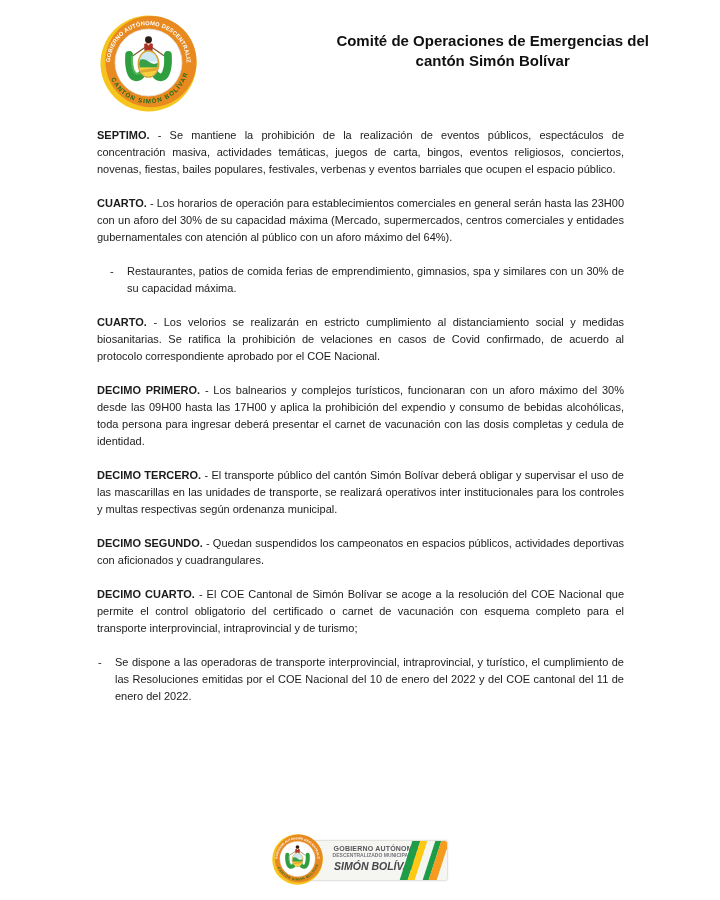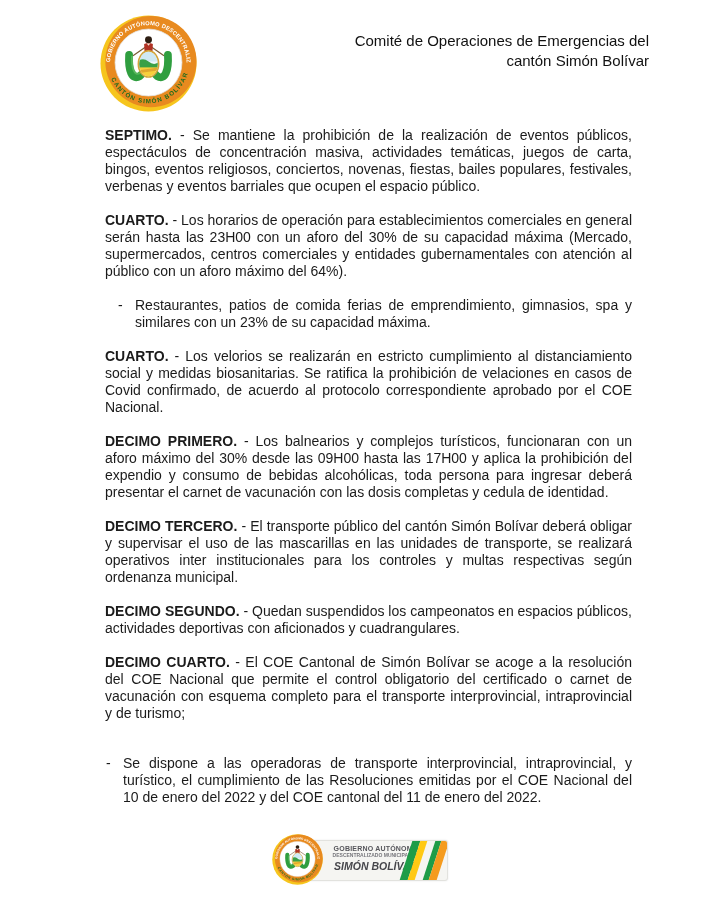--- a/index.html
+++ b/index.html
@@ -6,33 +6,33 @@
   .page {
     position:relative; width:720px; height:900px; background:#ffffff;
     font-family:"Liberation Sans","DejaVu Sans",sans-serif; color:#1b1b1b;
     overflow:hidden; margin:0 auto;
   }
 
   
   .doc-header { position:absolute; top:15px; left:99px; right:71px;
     display:flex; justify-content:space-between; align-items:flex-start; }
   .seal-large { width:99px; height:97px; flex:0 0 auto; }
-  .doc-title { text-align:right; font-weight:normal; font-size:15px;
+  .doc-title { text-align:center; font-weight:bold; font-size:15px;
     line-height:19.5px; margin-top:16px; color:#111; }
 
   
-  .doc-body { position:absolute; top:127px; left:105px; width:527px;
-    font-size:14px; line-height:17px; text-align:justify; }
+  .doc-body { position:absolute; top:127px; left:97px; width:527px;
+    font-size:11px; line-height:17px; text-align:justify; }
   .section { margin:0 0 17px 0; }
   .section p { margin:0; }
   .sec-heading { font-weight:bold; }
   .bullets { list-style:none; margin:0; padding:0 0 0 13px; }
   .bullets li { position:relative; padding-left:17px; }
   .bullets li::before { content:"-"; position:absolute; left:0; }
-  .bullets.spaced { margin-top:33px; padding-left:1px; }
+  .bullets.spaced { margin-top:17px; padding-left:1px; }
 
   
   .doc-footer { position:absolute; top:833px; left:0; width:720px;
     display:flex; justify-content:center; }
   .footer-lockup { position:relative; width:176px; height:53px; }
   .footer-banner { position:absolute; left:25px; right:0; top:7px; height:39px;
     background:#f5f5f2; border:1px solid #e2e2de; border-radius:3px;
     box-shadow:0 0 2px rgba(0,0,0,.10); overflow:hidden; }
   .footer-text { position:absolute; left:28px; top:4px; width:100px;
     text-align:center; color:#58585a; line-height:1.15; }
@@ -102,21 +102,21 @@
 
     </div>
 
     <div class="section">
       <p><b class="sec-heading">CUARTO.</b><span> </span><span class="sec-text">- Los horarios de operación para establecimientos comerciales en general serán hasta las 23H00 con un aforo del 30% de su capacidad máxima (Mercado, supermercados, centros comerciales y entidades gubernamentales con atención al público con un aforo máximo del 64%).</span></p>
 
     </div>
 
     <div class="section">
       <ul class="bullets">
-          <li>Restaurantes, patios de comida ferias de emprendimiento, gimnasios, spa y similares con un 23% de su capacidad máxima.</li>
+          <li>Restaurantes, patios de comida ferias de emprendimiento, gimnasios, spa y similares con un 30% de su capacidad máxima.</li>
         </ul>
     </div>
 
     <div class="section">
       <p><b class="sec-heading">CUARTO.</b><span> </span><span class="sec-text">- Los velorios se realizarán en estricto cumplimiento al distanciamiento social y medidas biosanitarias. Se ratifica la prohibición de velaciones en casos de Covid confirmado, de acuerdo al protocolo correspondiente aprobado por el COE Nacional.</span></p>
 
     </div>
 
     <div class="section">
       <p><b class="sec-heading">DECIMO PRIMERO.</b><span> </span><span class="sec-text">- Los balnearios y complejos turísticos, funcionaran con un aforo máximo del 30% desde las 09H00 hasta las 17H00 y aplica la prohibición del expendio y consumo de bebidas alcohólicas, toda persona para ingresar deberá presentar el carnet de vacunación con las dosis completas y cedula de identidad.</span></p>

